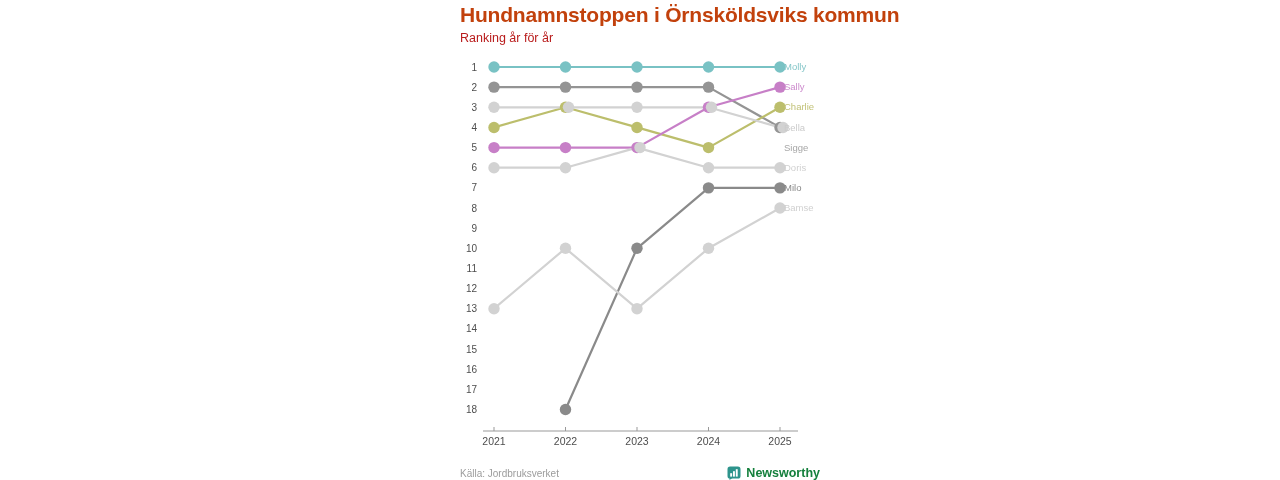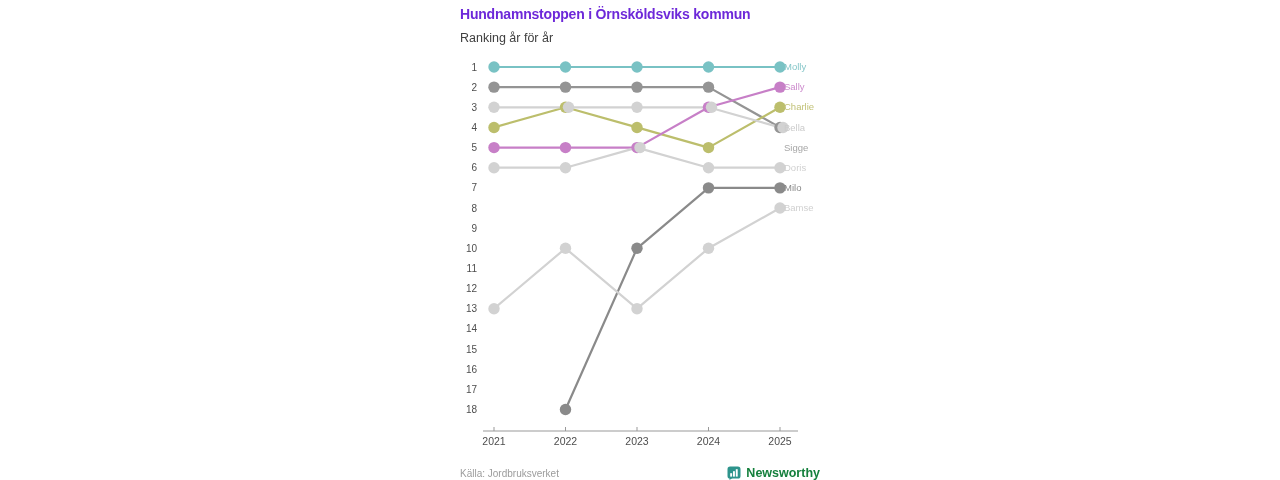--- a/index.html
+++ b/index.html
@@ -3,26 +3,26 @@
 <meta charset="utf-8">
 <style>
   html, body { margin: 0; padding: 0; background: #ffffff; }
   body {
     width: 1280px; height: 480px; overflow: hidden;
     font-family: "Liberation Sans", "DejaVu Sans", sans-serif;
     -webkit-font-smoothing: antialiased;
   }
   .card { width: 360px; margin: 0 auto; padding-top: 3px; }
   .title {
-    font-size: 14px; font-weight: 700; color: #6d28d9;
+    font-size: 21px; font-weight: 700; color: #c2410c;
     line-height: 23px; white-space: nowrap; overflow: visible;
     letter-spacing: -0.2px; margin: 0;
   }
   .subtitle {
-    font-size: 12.5px; color: #404040; line-height: 15px;
+    font-size: 12.5px; color: #b91c1c; line-height: 15px;
     margin-top: 5px;
   }
   .chart-wrap { margin-top: 8px; }
   svg text { font-family: "Liberation Sans", "DejaVu Sans", sans-serif; }
   .footer {
     margin-top: 13px; display: flex; justify-content: space-between; align-items: center;
   }
   .source { font-size: 10px; color: #9c9c9c; }
   .brand { display: flex; align-items: center; }
   .brand-name { font-size: 12.5px; font-weight: 600; color: #15803d; margin-left: 5px; }

